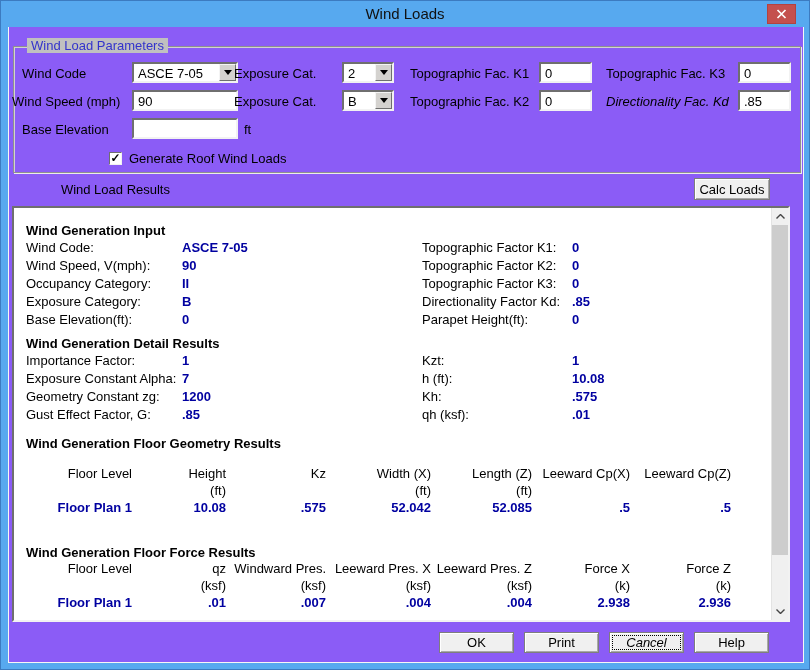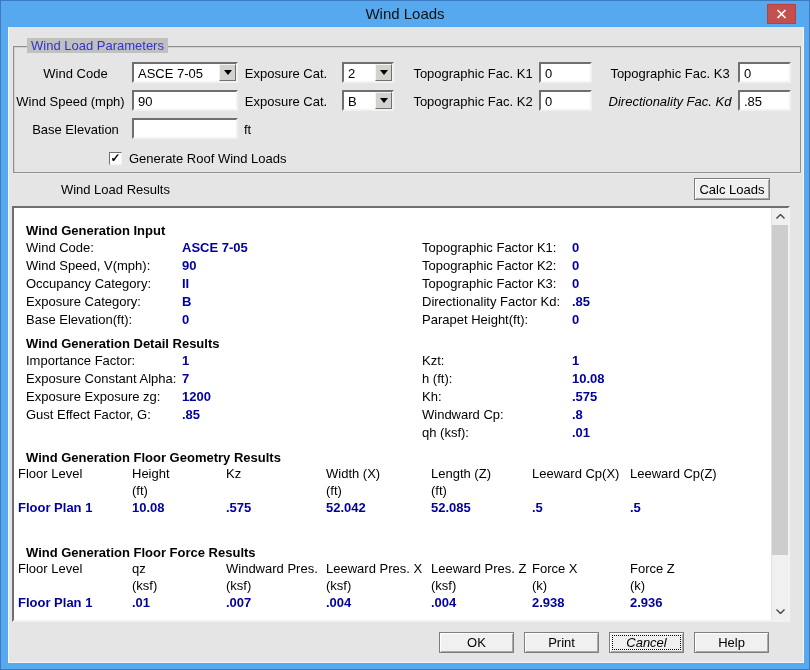--- a/index.html
+++ b/index.html
@@ -15,32 +15,32 @@
     position:absolute;left:0;top:0;width:100%;height:26px;line-height:25px;
     text-align:center;font-size:15px;color:#111;
   }
   .close-btn{
     position:absolute;right:13px;top:3px;width:29px;height:20px;
     background:#c4504e;border:1px solid #b34240;display:flex;
     align-items:center;justify-content:center;cursor:default;
   }
   .client{
     position:absolute;left:7px;top:26px;width:796px;height:636px;
-    background:#e5e5e5;border:1px solid #f6f6f6;border-top:none;
+    background:#8b5cf6;border:1px solid #f6f6f6;border-top:none;
   }
 
   .groupbox{
     position:absolute;left:4px;top:19px;width:788px;height:127px;
     border:1px solid #8f8f8f;box-shadow:1px 1px 0 #ececec, inset 1px 1px 0 #d2d2d2;
   }
   .group-caption{
     position:absolute;left:13px;top:-9px;background:#c0c0c0;padding:0 4px;
     color:#3333cc;white-space:nowrap;
   }
-  .flabel{position:absolute;text-align:center;white-space:nowrap;line-height:16px;}
+  .flabel{position:absolute;text-align:left;white-space:nowrap;line-height:16px;}
   .sunken{
     background:#fff;border:2px solid;
     border-color:#6f6f6f #f2f2f2 #f2f2f2 #6f6f6f;
   }
   input.field{
     position:absolute;height:21px;padding:1px 4px 0 4px;margin:0;
     font-family:"Liberation Sans",sans-serif;font-size:13px;color:#000;outline:none;
   }
   .combo{position:absolute;height:21px;padding:2px 20px 0 4px;white-space:nowrap;}
   .combo-btn{
@@ -69,21 +69,21 @@
   .sec-title{position:absolute;font-weight:bold;white-space:nowrap;}
   .rescol{position:absolute;}
   .rrow{height:18px;line-height:18px;white-space:nowrap;}
   .rlabel{display:inline-block;}
   .w156{width:156px;} .w150{width:150px;}
   .rvalue{font-weight:bold;color:#0000a0;}
   .rtable{
     position:absolute;left:4px;display:grid;
     grid-template-columns:114px 94px 100px 105px 101px 98px 101px;
   }
-  .rtable .cell{text-align:left;height:17px;line-height:17px;white-space:nowrap;}
+  .rtable .cell{text-align:right;height:17px;line-height:17px;white-space:nowrap;}
   .rtable .dcell{font-weight:bold;color:#0000a0;}
   .scrollbar{
     position:absolute;right:0px;top:0px;width:17px;height:412px;
     background:#f0f0f0;border-left:1px solid #e3e3e3;
   }
   .sb-arrow{position:absolute;left:0;width:17px;height:17px;background:#f0f0f0;display:flex;align-items:center;justify-content:center;}
   .sb-up{top:0;} .sb-down{bottom:0;}
   .sb-thumb{position:absolute;left:0px;top:17px;width:17px;height:330px;background:#cdcdcd;}
 </style>
 </head>
@@ -169,32 +169,31 @@
           <div class="rrow"><span class="rlabel w150">Topographic Factor K2:</span><span class="rvalue">0</span></div>
           <div class="rrow"><span class="rlabel w150">Topographic Factor K3:</span><span class="rvalue">0</span></div>
           <div class="rrow"><span class="rlabel w150">Directionality Factor Kd:</span><span class="rvalue">.85</span></div>
           <div class="rrow"><span class="rlabel w150">Parapet Height(ft):</span><span class="rvalue">0</span></div>
         </div>
 
         <div class="sec-title" style="left:12px;top:128px;">Wind Generation Detail Results</div>
         <div class="rescol" style="left:12px;top:144px;">
           <div class="rrow"><span class="rlabel w156">Importance Factor:</span><span class="rvalue">1</span></div>
           <div class="rrow"><span class="rlabel w156">Exposure Constant Alpha:</span><span class="rvalue">7</span></div>
-          <div class="rrow"><span class="rlabel w156">Exposure Exposure zg:</span><span class="rvalue">1200</span></div>
+          <div class="rrow"><span class="rlabel w156">Geometry Constant zg:</span><span class="rvalue">1200</span></div>
           <div class="rrow"><span class="rlabel w156">Gust Effect Factor, G:</span><span class="rvalue">.85</span></div>
         </div>
         <div class="rescol" style="left:408px;top:144px;">
           <div class="rrow"><span class="rlabel w150">Kzt:</span><span class="rvalue">1</span></div>
           <div class="rrow"><span class="rlabel w150">h (ft):</span><span class="rvalue">10.08</span></div>
           <div class="rrow"><span class="rlabel w150">Kh:</span><span class="rvalue">.575</span></div>
-          <div class="rrow"><span class="rlabel w150">Windward Cp:</span><span class="rvalue">.8</span></div>
           <div class="rrow"><span class="rlabel w150">qh (ksf):</span><span class="rvalue">.01</span></div>
         </div>
 
-        <div class="sec-title" style="left:12px;top:242px;">Wind Generation Floor Geometry Results</div>
+        <div class="sec-title" style="left:12px;top:228px;">Wind Generation Floor Geometry Results</div>
         <div class="rtable" style="top:257px;">
           <span class="cell">Floor Level</span>
           <span class="cell">Height</span>
           <span class="cell">Kz</span>
           <span class="cell">Width (X)</span>
           <span class="cell">Length (Z)</span>
           <span class="cell">Leeward Cp(X)</span>
           <span class="cell">Leeward Cp(Z)</span>
         </div>
         <div class="rtable" style="top:274px;">

